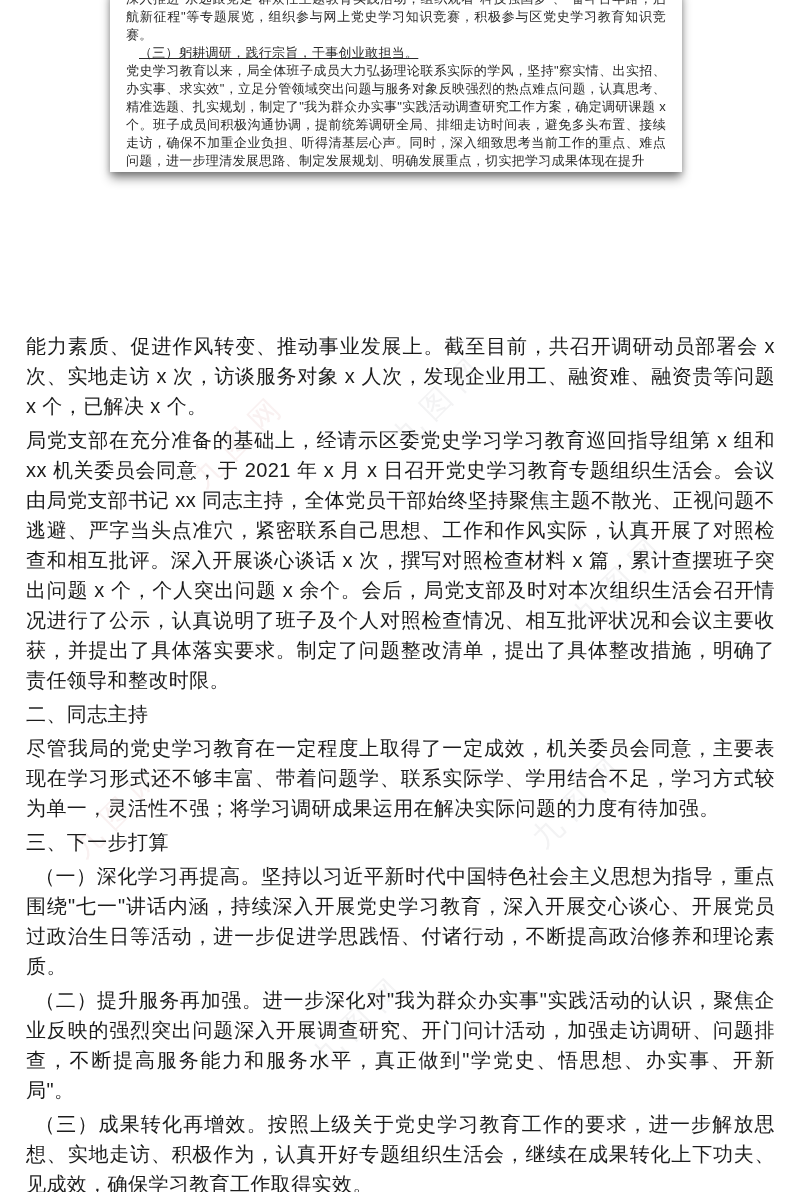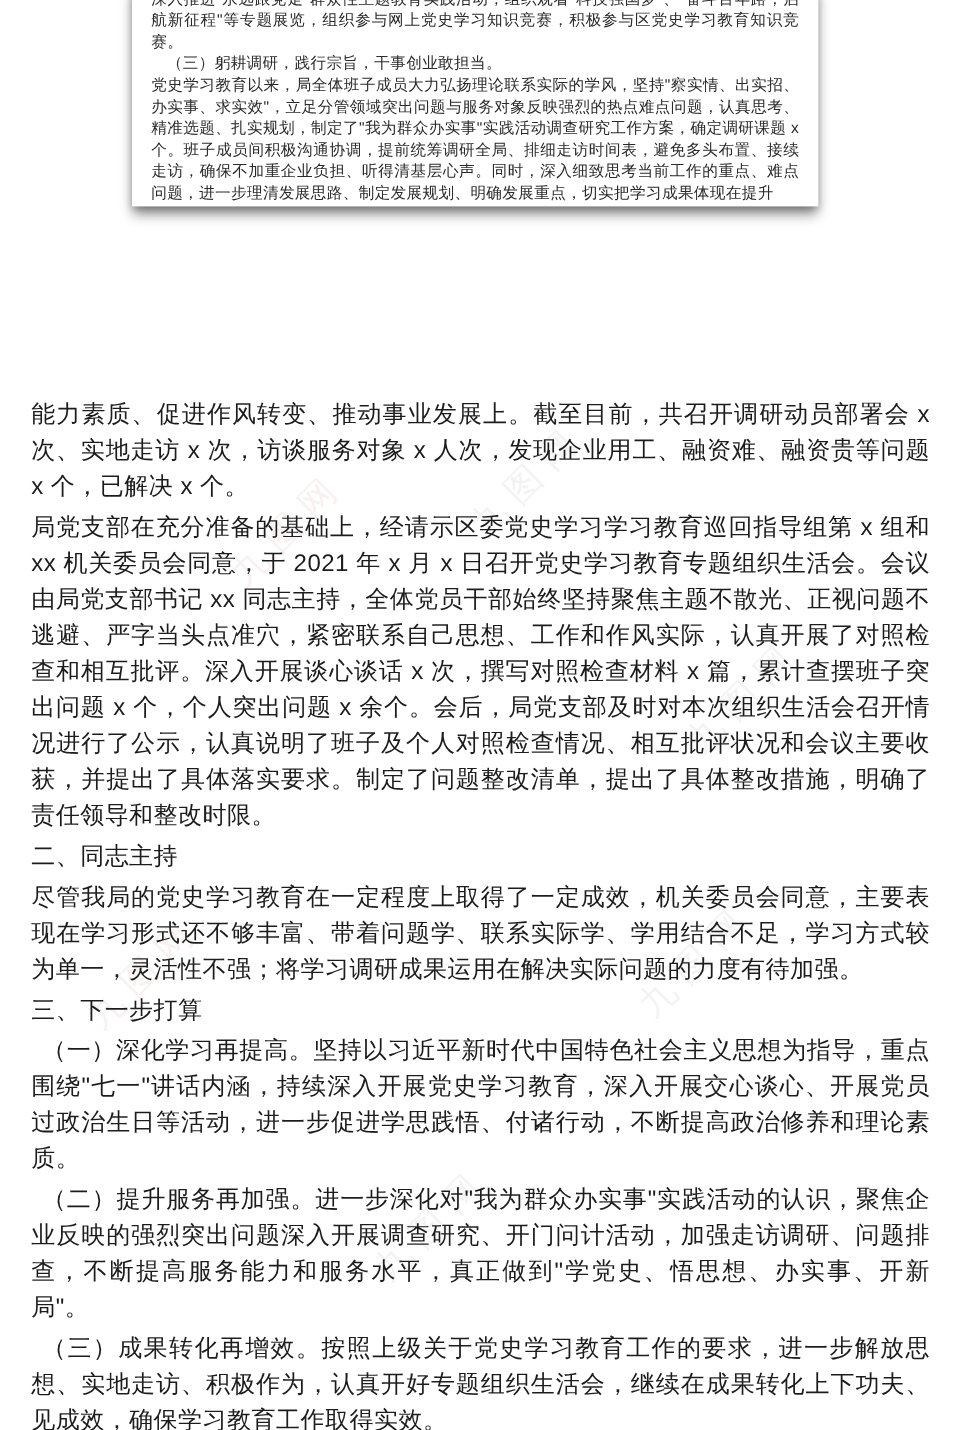--- a/index.html
+++ b/index.html
@@ -30,21 +30,21 @@
     z-index: 2;
   }
   .preview-card p {
     margin: 0;
     font-size: 13px;
     line-height: 18px;
     letter-spacing: 0.3px;
     color: #2a2a2a;
     text-align: justify;
   }
-  .preview-card p.indent-small { text-indent: 13px; }
+  .preview-card p.indent-small { text-indent: 13px; text-decoration: underline; }
 
   
   .doc-body {
     position: absolute;
     left: 22px;
     top: 327px;
     width: 757px;
     z-index: 2;
   }
   .doc-body p {

